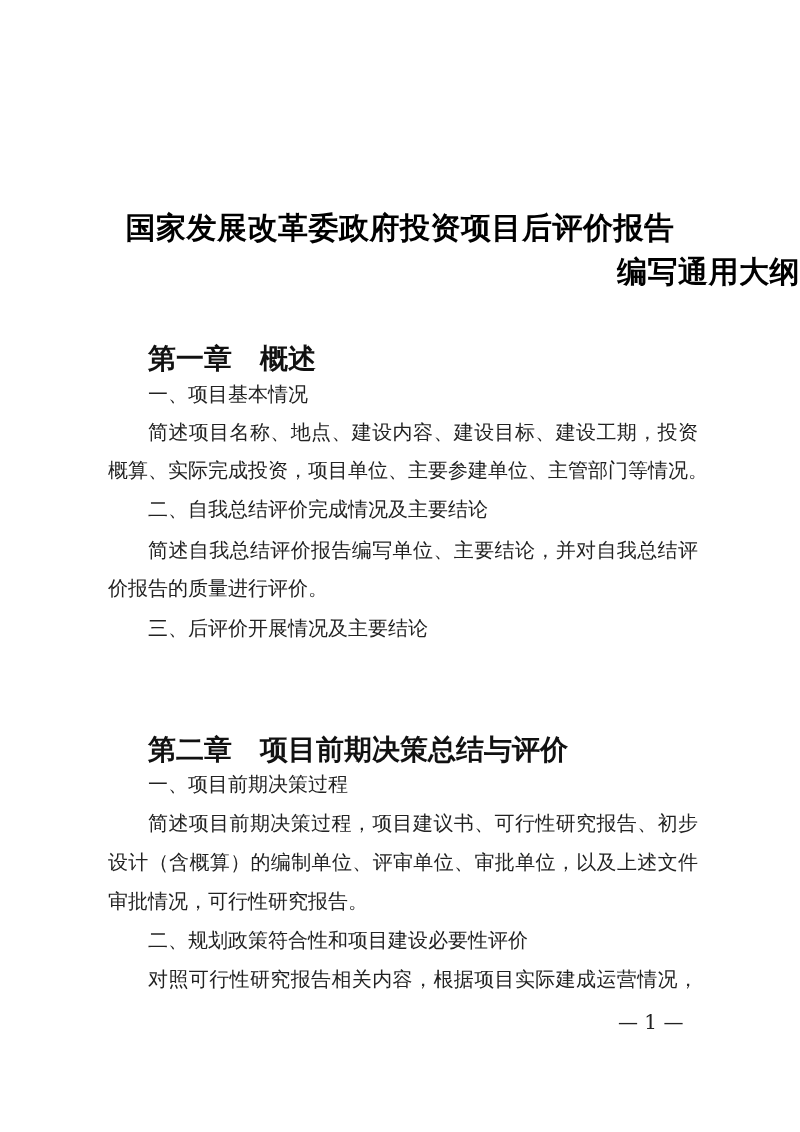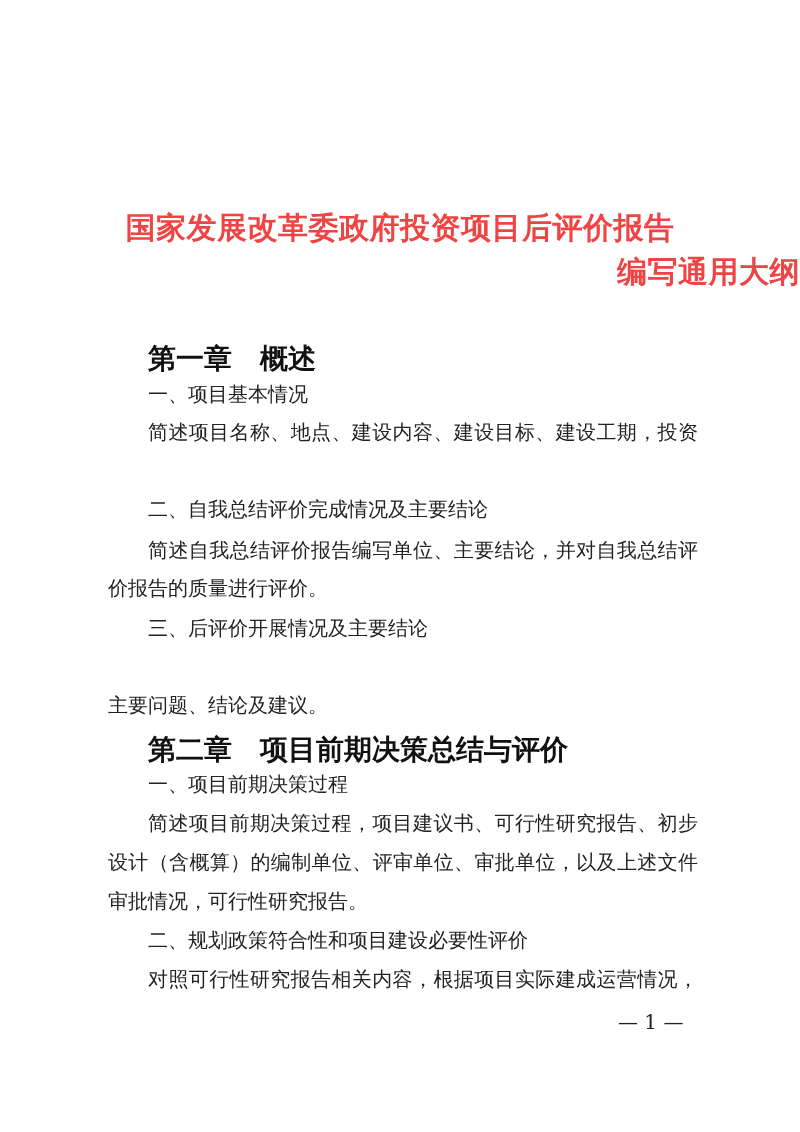--- a/index.html
+++ b/index.html
@@ -1,44 +1,44 @@
 <!DOCTYPE html>
 <html><head>
 <meta charset="utf-8">
 <style>
   html, body { margin: 0; padding: 0; background: #ffffff; }
   body { width: 800px; height: 1132px; position: relative; overflow: hidden; color: #111; }
   .page { position: absolute; left: 0; top: 0; width: 800px; height: 1132px; background: #fff; }
   .title { position: absolute; left: 0; width: 800px; text-align: center;
            font-family: "DejaVu Serif", "Liberation Serif", serif; font-weight: bold;
-           font-size: 30px; letter-spacing: 0.5px; color: #ef4444; }
+           font-size: 30px; letter-spacing: 0.5px; color: #000000; }
   .title.l1 { top: 208px; }
   .title.l2 { top: 252px; text-align: right; }
   .line { position: absolute; left: 108px; width: 590px; white-space: nowrap;
           font-family: "DejaVu Serif", "Liberation Serif", serif; font-size: 20px; color: #222; }
   .indent { left: 148px; width: 550px; }
   .chapter { font-family: "DejaVu Sans", "Liberation Sans", sans-serif; font-weight: bold; font-size: 28px; color: #111; }
   .just { text-align: justify; text-align-last: justify; }
   .pagenum { position: absolute; left: 618px; top: 1010px; font-family: "DejaVu Serif", "Liberation Serif", serif; font-size: 20px; color: #222; }
 </style>
 </head>
 <body>
 
 <div class="page">
   <div class="title l1">国家发展改革委政府投资项目后评价报告</div>
   <div class="title l2">编写通用大纲</div>
 
   <div class="line indent chapter" style="top:340px">第一章　概述</div>
   <div class="line indent just" style="top:419px">简述项目名称、地点、建设内容、建设目标、建设工期，投资</div>
   <div class="line indent" style="top:381px">一、项目基本情况</div>
+  <div class="line just" style="top:457px">概算、实际完成投资，项目单位、主要参建单位、主管部门等情况。</div>
   <div class="line indent" style="top:496px">二、自我总结评价完成情况及主要结论</div>
   <div class="line indent just" style="top:537px">简述自我总结评价报告编写单位、主要结论，并对自我总结评</div>
   <div class="line" style="top:575px">价报告的质量进行评价。</div>
   <div class="line indent" style="top:615px">三、后评价开展情况及主要结论</div>
-  <div class="line" style="top:692px">主要问题、结论及建议。</div>
   <div class="line indent chapter" style="top:731px">第二章　项目前期决策总结与评价</div>
   <div class="line indent" style="top:771px">一、项目前期决策过程</div>
   <div class="line indent just" style="top:810px">简述项目前期决策过程，项目建议书、可行性研究报告、初步</div>
   <div class="line just" style="top:849px">设计（含概算）的编制单位、评审单位、审批单位，以及上述文件</div>
   <div class="line" style="top:888px">审批情况，可行性研究报告。</div>
   <div class="line indent" style="top:927px">二、规划政策符合性和项目建设必要性评价</div>
   <div class="line indent just" style="top:966px">对照可行性研究报告相关内容，根据项目实际建成运营情况，</div>
 
   <div class="pagenum">— 1 —</div>
 </div>

